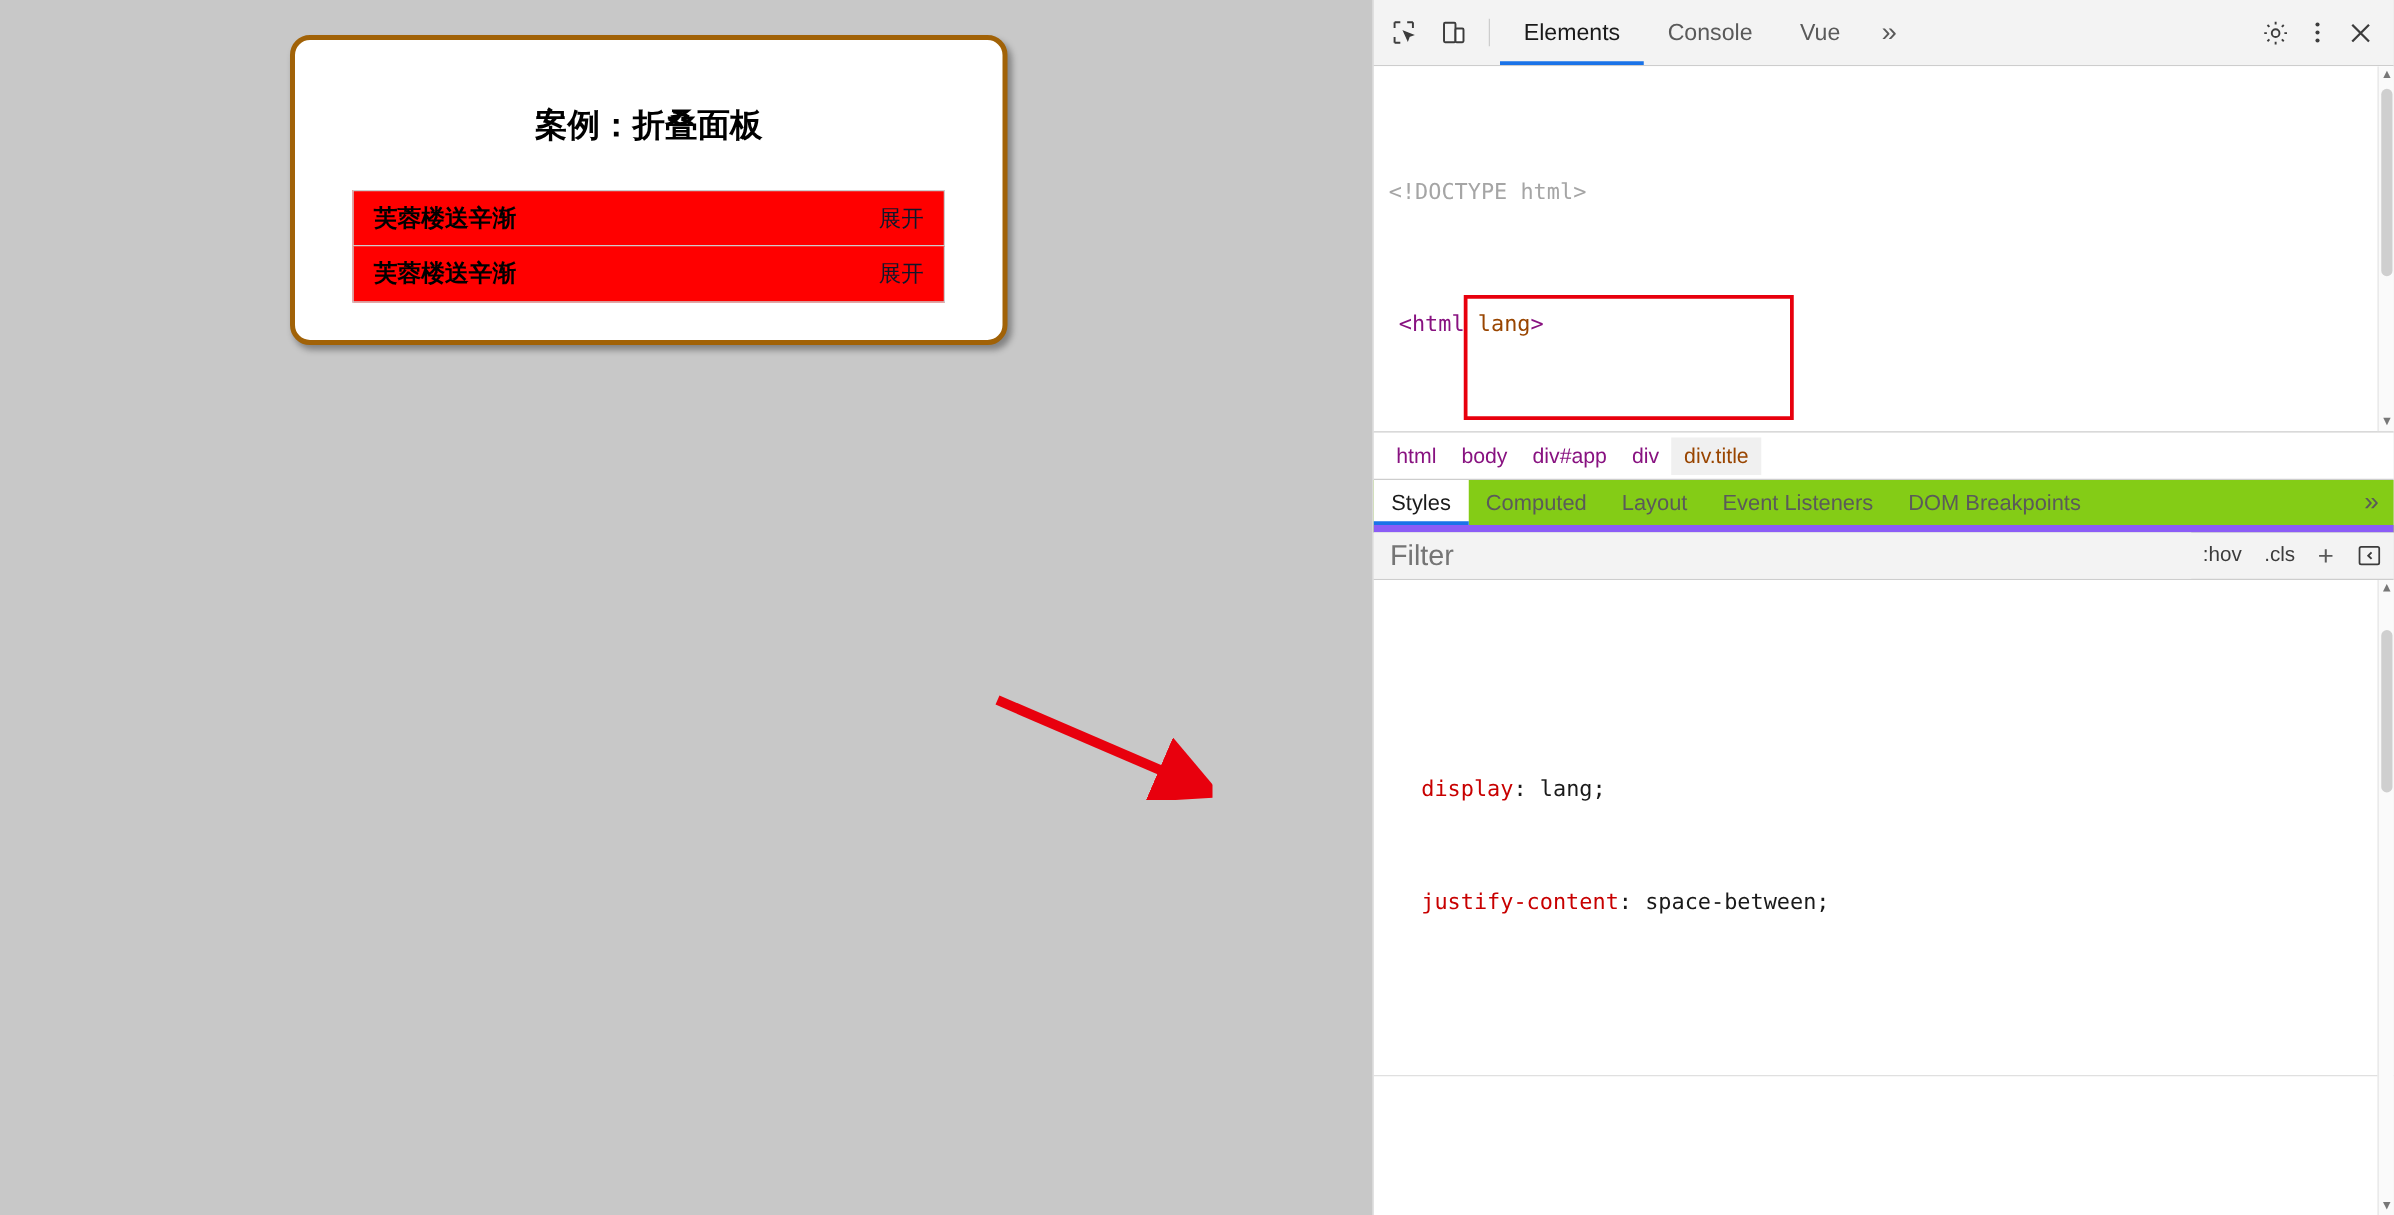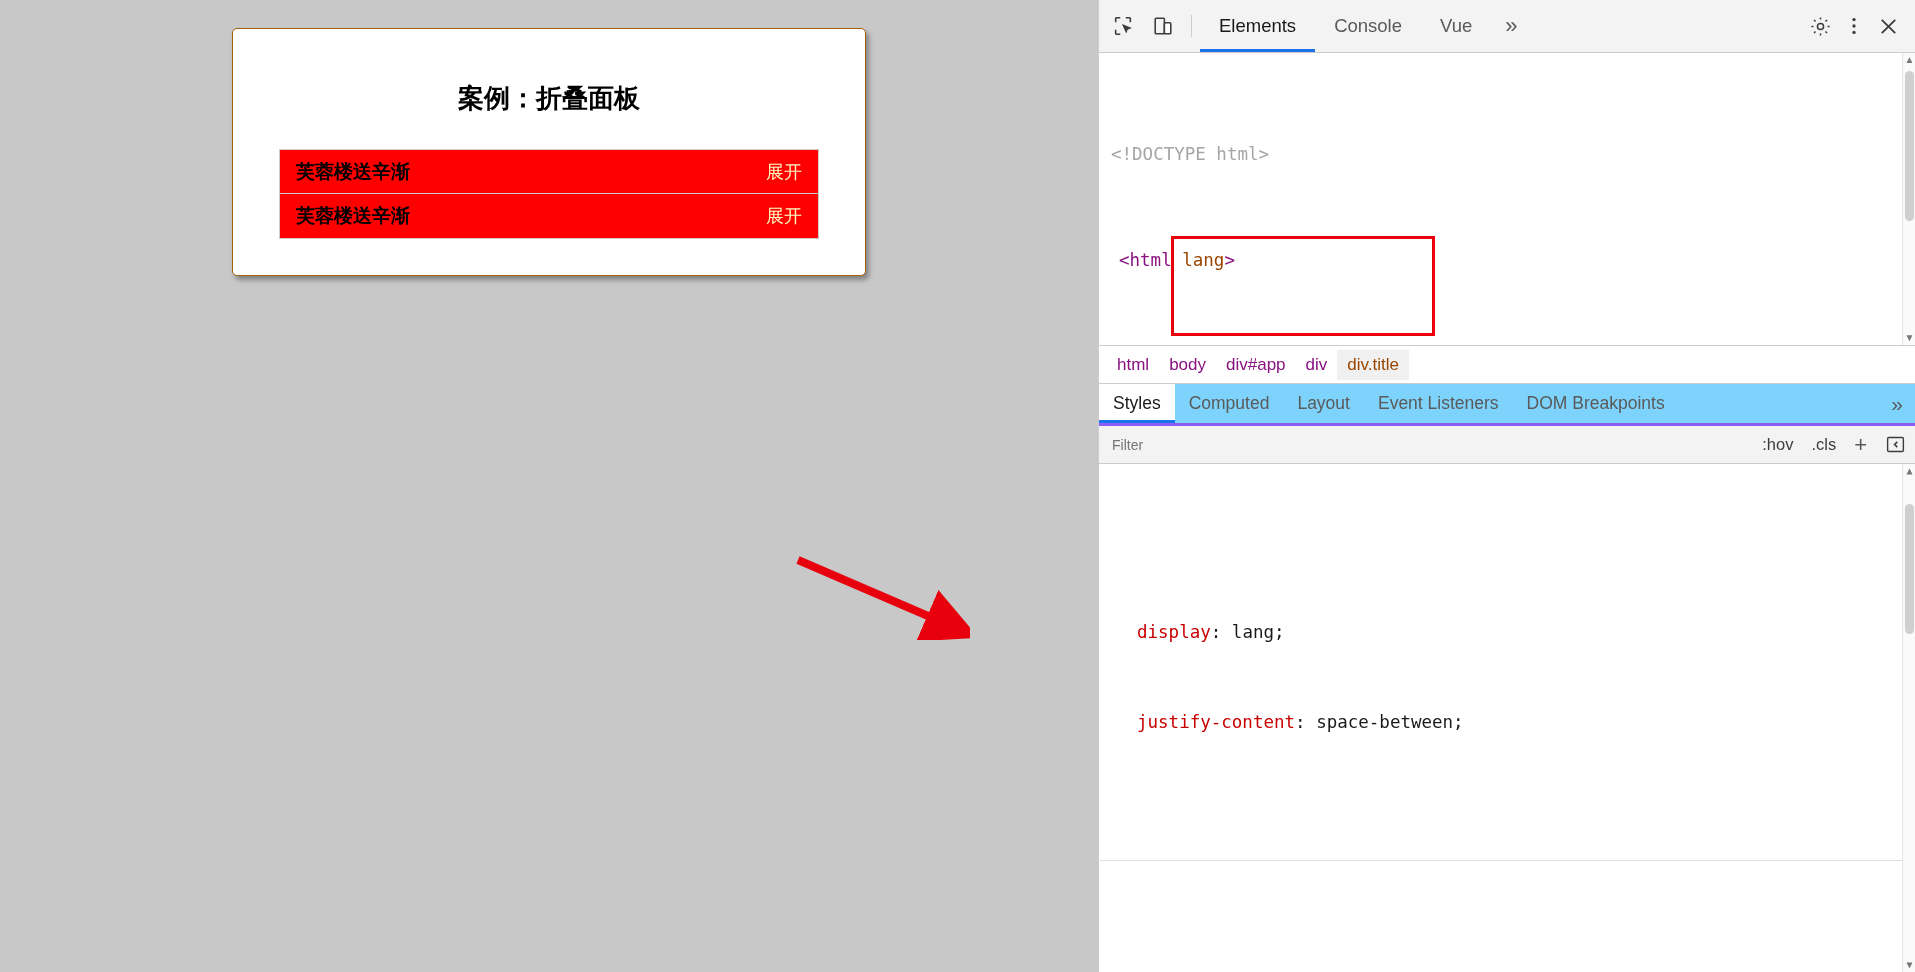--- a/index.html
+++ b/index.html
@@ -18,24 +18,24 @@
   #viewport {
     position: absolute; left: 0; top: 0;
     width: 1098px; height: 972px;
     background: #c8c8c8;
     overflow: hidden;
   }
 
   .panel-card {
     position: absolute;
     left: 232px; top: 28px;
-    width: 634px; height: 248px;
+    width: 574px; height: 248px;
     background: #ffffff;
-    border: 1px solid #a16207;
-    border-radius: 5px;
+    border: 4px solid #a16207;
+    border-radius: 16px;
     box-shadow: 3px 4px 5px rgba(0,0,0,0.35);
   }
 
   .panel-title {
     margin: 0; padding: 0;
     text-align: center;
     font-size: 26px;
     font-weight: bold;
     color: #000;
     line-height: 1;
@@ -61,21 +61,21 @@
 
   .acc-item h4 {
     margin: 0;
     font-size: 19px;
     font-weight: bold;
     color: #000;
     font-family: "DejaVu Sans", "Liberation Sans", sans-serif;
   }
   .acc-item .btn {
     font-size: 18px;
-    color: #fef9c3;
+    color: #0f172a;
     cursor: pointer;
     font-family: "DejaVu Sans", "Liberation Sans", sans-serif;
   }
 
   
   #devtools {
     position: absolute; left: 1098px; top: 0;
     width: 817px; height: 972px;
     background: #ffffff;
     border-left: 1px solid #cdcdcd;
@@ -171,22 +171,22 @@
   .bc {
     font-size: 17px; color: #881280;
     padding: 5px 10px; cursor: pointer;
   }
   .bc.on { background: #f0f0f0; color: #994500; }
 
   
   .styles-tabs {
     flex: 0 0 42px;
     display: flex; align-items: stretch;
-    background: #7dd3fc;
-    border-bottom: 3px solid #8b5cf6;
+    background: #84cc16;
+    border-bottom: 6px solid #8b5cf6;
     justify-content: center;
   }
   .st {
     display: flex; align-items: center;
     padding: 0 14px; font-size: 17.5px; color: #5a5a5a;
     cursor: pointer; position: relative;
   }
   .st.active { color: #1a1a1a; background: #fff; }
   .st.active::after {
     content: ""; position: absolute; left: 0; right: 0; bottom: 0;
@@ -199,21 +199,21 @@
     flex: 0 0 38px;
     display: flex; align-items: center;
     background: #f3f3f3;
     border-bottom: 1px solid #cdcdcd;
   }
   .filter-input {
     flex: 1; height: 100%;
     border: none; outline: none;
     background: #f3f3f3;
     padding-left: 13px;
-    font-size: 14px; color: #0f766e;
+    font-size: 23px; color: #0f766e;
     font-family: "Liberation Sans", sans-serif;
   }
   .fbtn {
     padding: 0 9px; font-size: 16.5px; color: #3c3c3c;
     display: flex; align-items: center; height: 100%;
     cursor: pointer;
   }
   .fbtn.plus { font-size: 22px; color: #5a5a5a; }
 
   

